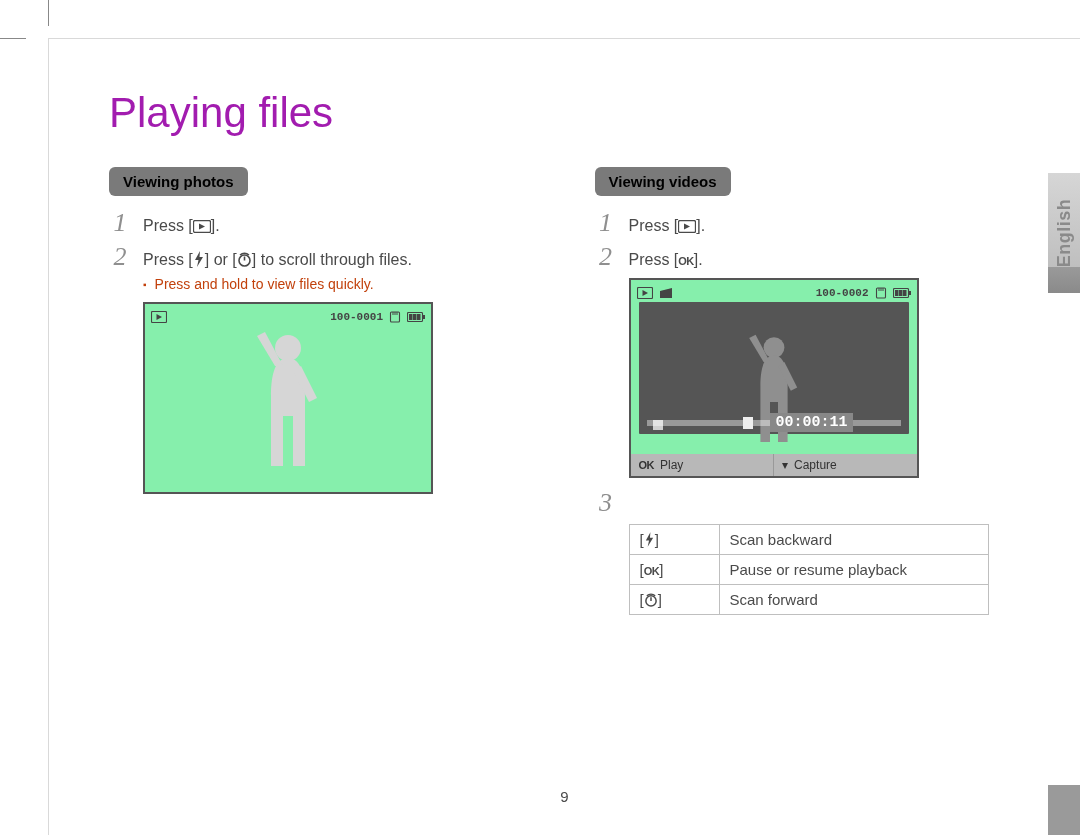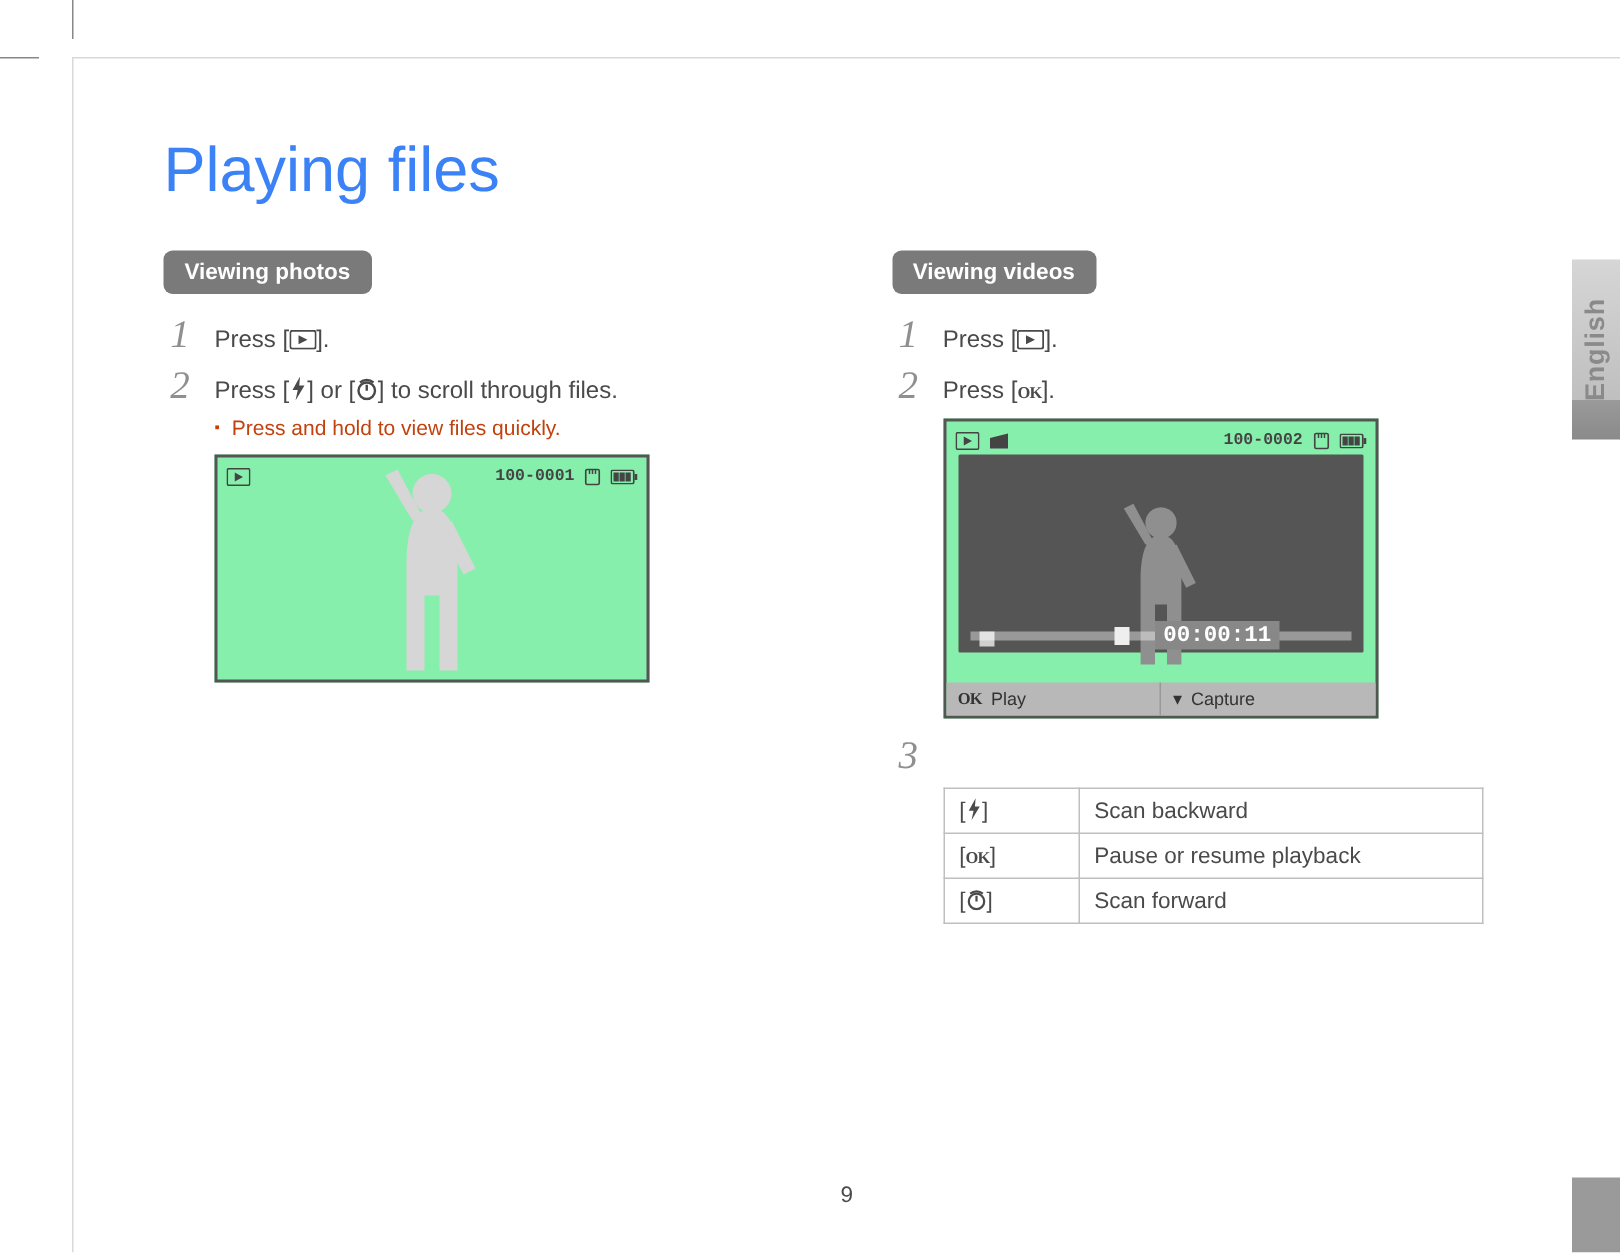--- a/index.html
+++ b/index.html
@@ -18,29 +18,29 @@
     position: absolute;
     left: 48px; top: 38px;
     right: 0; bottom: 0;
     border-left: 1px solid #d9d9d9;
     border-top: 1px solid #d9d9d9;
     padding: 50px 40px 30px 60px;
   }
   h1.title {
     font-size: 42px;
     font-weight: 400;
-    color: #3b82f6;
+    color: #a21caf;
     margin: 0 0 30px 0;
   }
   .columns { display: flex; gap: 40px; }
   .col { flex: 1 1 0; }
   .pill {
     display: inline-block;
     background: #7a7a7a;
-    color: #ffffff;
+    color: #000000;
     font-weight: 700;
     font-size: 15px;
     padding: 6px 14px;
     border-radius: 6px;
     margin-bottom: 8px;
   }
   .step { display: flex; align-items: baseline; gap: 12px; margin: 4px 0; }
   .step .num {
     font-family: Georgia, 'Times New Roman', serif;
     font-style: italic;
@@ -57,21 +57,21 @@
     display: inline-flex; align-items: center; justify-content: center;
     vertical-align: -2px;
   }
   .screen {
     margin: 6px 0 10px 34px;
     width: 290px;
     border: 2px solid #555;
     background: #86efac;
     position: relative;
   }
-  .screen.photo { height: 152px; text-align: center; }
+  .screen.photo { height: 192px; text-align: center; }
   .screen.video { height: 200px; }
   .screen .topbar {
     position: absolute; top: 4px; left: 6px; right: 6px; height: 18px;
     display: flex; align-items: center; justify-content: space-between;
     font-family: 'Courier New', monospace; font-weight: 700; font-size: 11px;
     color: #444;
   }
   .screen .topbar .tgroup { display: flex; gap: 6px; align-items: center; }
   .silhouette { position: absolute; left: 50%; top: 50%; transform: translate(-50%,-48%); }
   .screen.video .vid-inner {
@@ -94,21 +94,21 @@
   .screen.video .stop-sq {
     position: absolute; left: 22px; bottom: 46px; width: 10px; height: 10px;
     background: #d0d0d0;
   }
   .screen.video .footbar {
     position: absolute; left: 0; right: 0; bottom: 0; height: 22px;
     background: #b8b8b8; display: flex; font-size: 12px; color: #333;
   }
   .screen.video .footbar .cell { flex: 1; display: flex; align-items: center; gap: 6px; padding: 0 8px; }
   .screen.video .footbar .cell + .cell { border-left: 1px solid #999; }
-  .ok-glyph { font-family: Liberation Serif, serif; font-weight: 900; font-size: 11px; letter-spacing: -0.5px; }
+  .ok-glyph { font-family: Liberation Sans, sans-serif; font-weight: 900; font-size: 11px; letter-spacing: -0.5px; }
   table.controls {
     margin: 6px 0 0 34px;
     border-collapse: collapse;
     width: 360px;
     font-size: 15px;
     color: #4a4a4a;
   }
   table.controls td {
     border: 1px solid #bfbfbf;
     padding: 6px 10px;

